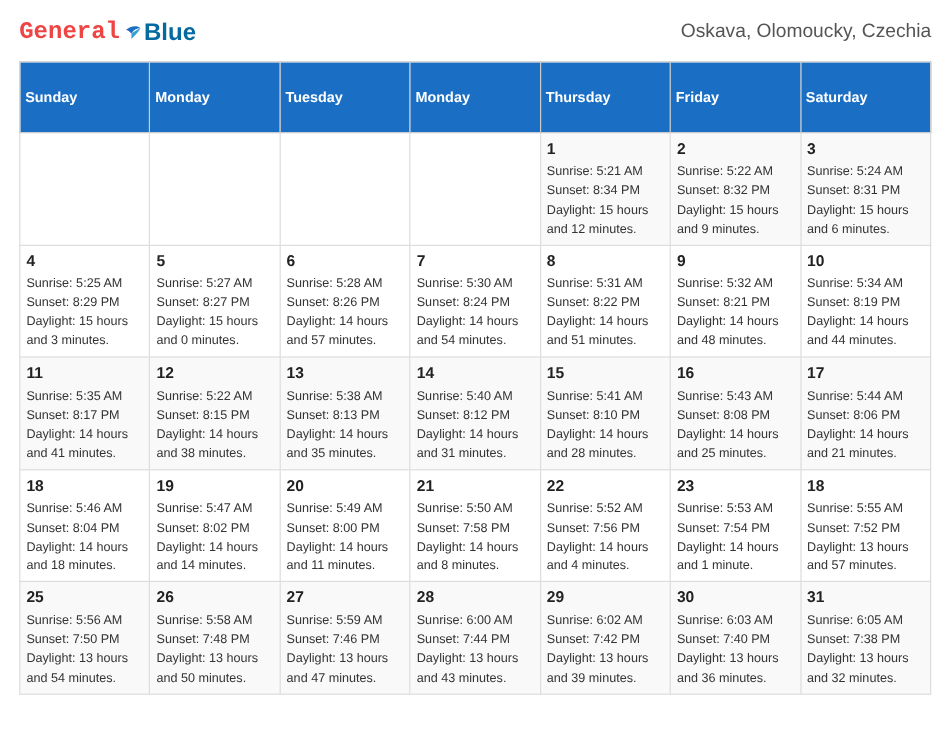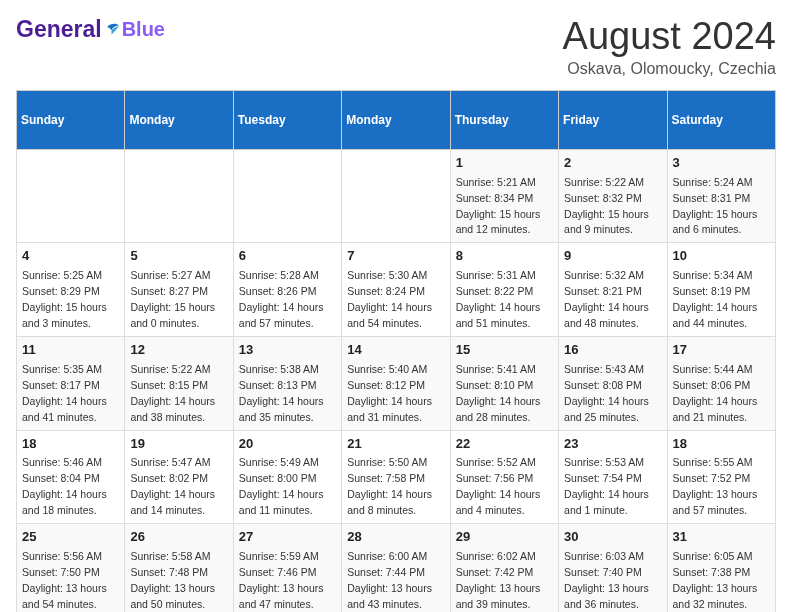--- a/index.html
+++ b/index.html
@@ -21,22 +21,22 @@
       flex-direction: column;
       align-items: flex-start;
     }
     .logo-text {
       display: flex;
       align-items: center;
       font-size: 22px;
       font-weight: bold;
       color: #333;
     }
-    .logo-general { color: #4c1d95; font-size: 23px; }
-    .logo-blue { color: #8b5cf6; font-size: 20px; }
+    .logo-general { color: #ef4444; font-size: 20px; font-family: Liberation Mono, monospace; }
+    .logo-blue { color: #0369a1; font-size: 20px; }
     .logo-icon {
       width: 18px;
       height: 18px;
       margin-left: 2px;
     }
     .title-block {
       text-align: right;
     }
     .month-year {
       font-size: 38px;
@@ -96,21 +96,20 @@
     <div class="logo-text">
       <span class="logo-general">General</span>
       <svg class="logo-icon" viewBox="0 0 24 24">
         <path d="M4 8 C8 4, 16 2, 20 6 C16 6, 12 8, 10 12 C8 10, 6 8, 4 8Z" fill="#1a6fc4"></path>
         <path d="M10 12 C12 10, 16 8, 20 6 C18 10, 14 14, 10 18 C10 16, 10 14, 10 12Z" fill="#3a9fd4"></path>
       </svg>
       <span class="logo-blue">Blue</span>
     </div>
   </div>
   <div class="title-block">
-    <div class="month-year">August 2024</div>
     <div class="location">Oskava, Olomoucky, Czechia</div>
   </div>
 </div>
 
 <table class="calendar">
   <thead>
     <tr>
     <th>Sunday</th>
         <th>Monday</th>
         <th>Tuesday</th>

